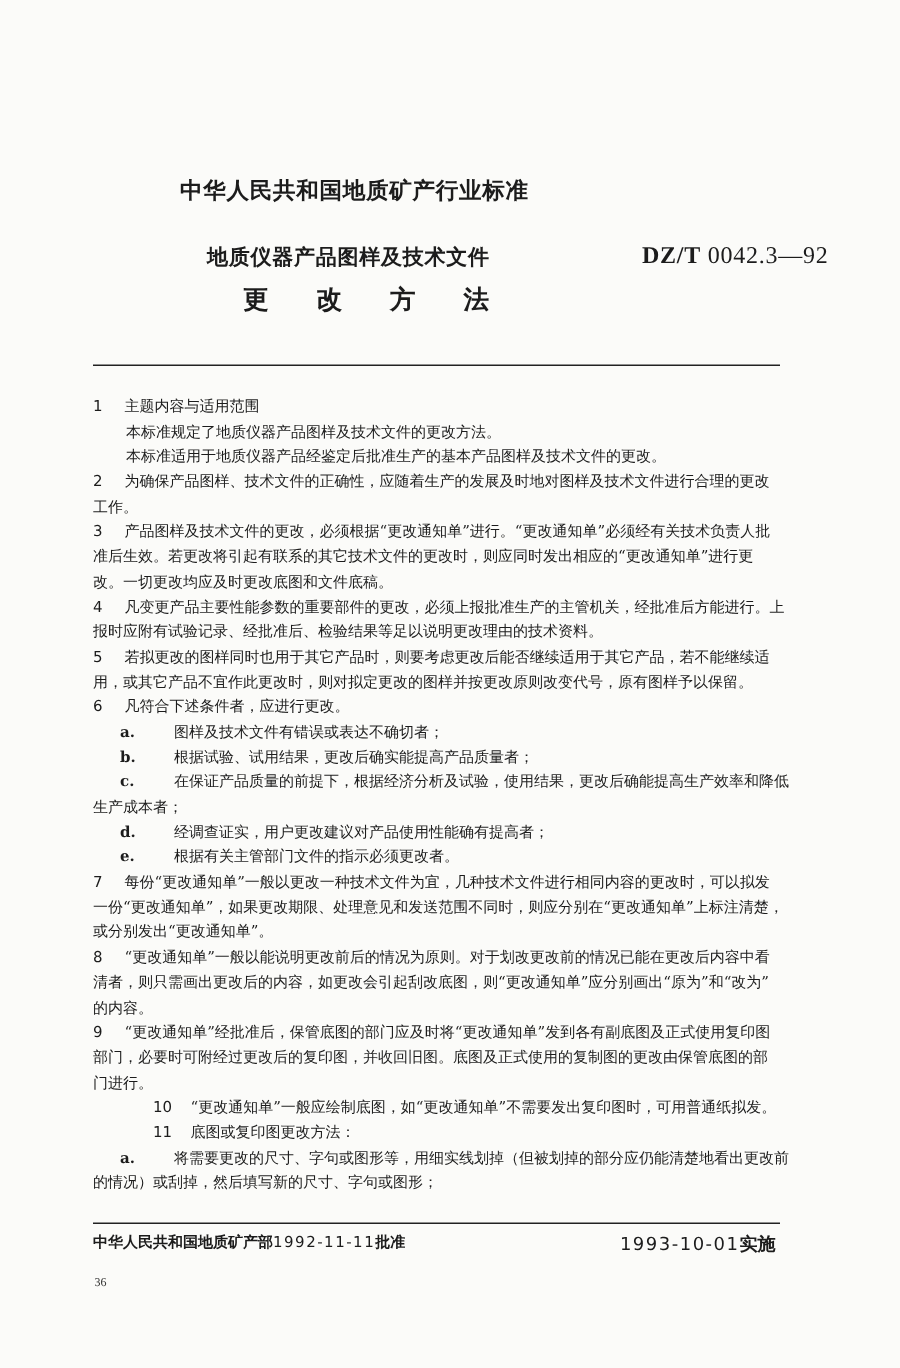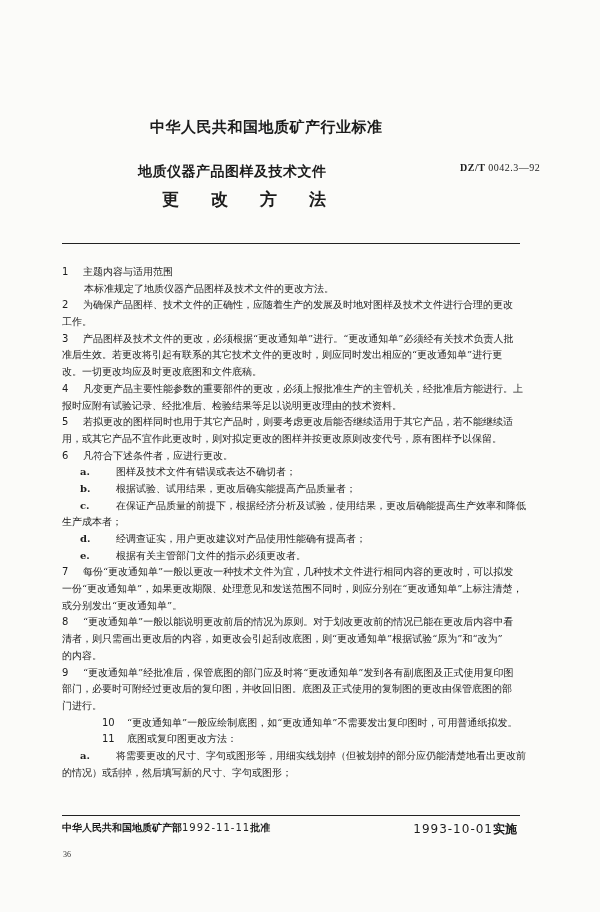--- a/index.html
+++ b/index.html
@@ -2,29 +2,28 @@
 <html><head>
 <meta charset="utf-8">
 <style>
   html, body { margin: 0; padding: 0; background: #fbfbf9; }
   body {
     width: 600px; height: 912px; position: relative; overflow: hidden;
     font-family: "DejaVu Serif", "Liberation Serif", serif;
     color: #1c1c1c;
   }
   .std-org {
-    position: absolute; left: 150px; top: 118px;
+    position: absolute; left: 120px; top: 118px;
     font-family: "DejaVu Sans", "Liberation Sans", sans-serif;
     font-weight: bold; font-size: 15px; letter-spacing: 0.5px;
   }
   .std-code {
     position: absolute; left: 428px; top: 162px;
-    font-size: 10px; letter-spacing: 0.5px;
+    font-size: 16px; letter-spacing: 0.5px;
     font-family: "Liberation Serif", serif;
-    margin-left: 32px;
   }
   .std-code b { font-family: "Liberation Serif", serif; }
   .title1 {
     position: absolute; left: 138px; top: 163px;
     font-family: "DejaVu Sans", "Liberation Sans", sans-serif;
     font-weight: bold; font-size: 14px; letter-spacing: 0.5px;
   }
   .title2 {
     position: absolute; left: 162px; top: 188px;
     font-family: "DejaVu Sans", "Liberation Sans", sans-serif;
@@ -81,41 +80,42 @@
   <span>改</span>
   <span>方</span>
   <span>法</span>
 </div>
 
 <div class="rule-top"></div>
 
 <div class="body-text" id="body-text">
     <div class="line"><span class="num">1</span> <span>主题内容与适用范围</span></div>
     <div class="line ind1"><span>本标准规定了地质仪器产品图样及技术文件的更改方法。</span></div>
+    <div class="line ind1"><span>本标准适用于地质仪器产品经鉴定后批准生产的基本产品图样及技术文件的更改。</span></div>
     <div class="line"><span class="num">2</span> <span>为确保产品图样、技术文件的正确性，应随着生产的发展及时地对图样及技术文件进行合理的更改</span></div>
     <div class="line"><span>工作。</span></div>
     <div class="line"><span class="num">3</span> <span>产品图样及技术文件的更改，必须根据“更改通知单”进行。“更改通知单”必须经有关技术负责人批</span></div>
     <div class="line"><span>准后生效。若更改将引起有联系的其它技术文件的更改时，则应同时发出相应的“更改通知单”进行更</span></div>
     <div class="line"><span>改。一切更改均应及时更改底图和文件底稿。</span></div>
     <div class="line"><span class="num">4</span> <span>凡变更产品主要性能参数的重要部件的更改，必须上报批准生产的主管机关，经批准后方能进行。上</span></div>
     <div class="line"><span>报时应附有试验记录、经批准后、检验结果等足以说明更改理由的技术资料。</span></div>
     <div class="line"><span class="num">5</span> <span>若拟更改的图样同时也用于其它产品时，则要考虑更改后能否继续适用于其它产品，若不能继续适</span></div>
     <div class="line"><span>用，或其它产品不宜作此更改时，则对拟定更改的图样并按更改原则改变代号，原有图样予以保留。</span></div>
     <div class="line"><span class="num">6</span> <span>凡符合下述条件者，应进行更改。</span></div>
     <div class="line"><span class="sub">a.</span> <span>图样及技术文件有错误或表达不确切者；</span></div>
     <div class="line"><span class="sub">b.</span> <span>根据试验、试用结果，更改后确实能提高产品质量者；</span></div>
     <div class="line"><span class="sub">c.</span> <span>在保证产品质量的前提下，根据经济分析及试验，使用结果，更改后确能提高生产效率和降低</span></div>
     <div class="line"><span>生产成本者；</span></div>
     <div class="line"><span class="sub">d.</span> <span>经调查证实，用户更改建议对产品使用性能确有提高者；</span></div>
     <div class="line"><span class="sub">e.</span> <span>根据有关主管部门文件的指示必须更改者。</span></div>
     <div class="line"><span class="num">7</span> <span>每份“更改通知单”一般以更改一种技术文件为宜，几种技术文件进行相同内容的更改时，可以拟发</span></div>
     <div class="line"><span>一份“更改通知单”，如果更改期限、处理意见和发送范围不同时，则应分别在“更改通知单”上标注清楚，</span></div>
     <div class="line"><span>或分别发出“更改通知单”。</span></div>
     <div class="line"><span class="num">8</span> <span>“更改通知单”一般以能说明更改前后的情况为原则。对于划改更改前的情况已能在更改后内容中看</span></div>
-    <div class="line"><span>清者，则只需画出更改后的内容，如更改会引起刮改底图，则“更改通知单”根据试验“原为”和“改为”</span></div>
+    <div class="line"><span>清者，则只需画出更改后的内容，如更改会引起刮改底图，则“更改通知单”应分别画出“原为”和“改为”</span></div>
     <div class="line"><span>的内容。</span></div>
     <div class="line"><span class="num">9</span> <span>“更改通知单”经批准后，保管底图的部门应及时将“更改通知单”发到各有副底图及正式使用复印图</span></div>
     <div class="line"><span>部门，必要时可附经过更改后的复印图，并收回旧图。底图及正式使用的复制图的更改由保管底图的部</span></div>
     <div class="line"><span>门进行。</span></div>
     <div class="line"><span class="num wide">10</span> <span>“更改通知单”一般应绘制底图，如“更改通知单”不需要发出复印图时，可用普通纸拟发。</span></div>
     <div class="line"><span class="num wide">11</span> <span>底图或复印图更改方法：</span></div>
     <div class="line"><span class="sub">a.</span> <span>将需要更改的尺寸、字句或图形等，用细实线划掉（但被划掉的部分应仍能清楚地看出更改前</span></div>
     <div class="line"><span>的情况）或刮掉，然后填写新的尺寸、字句或图形；</span></div>
   </div>
 

